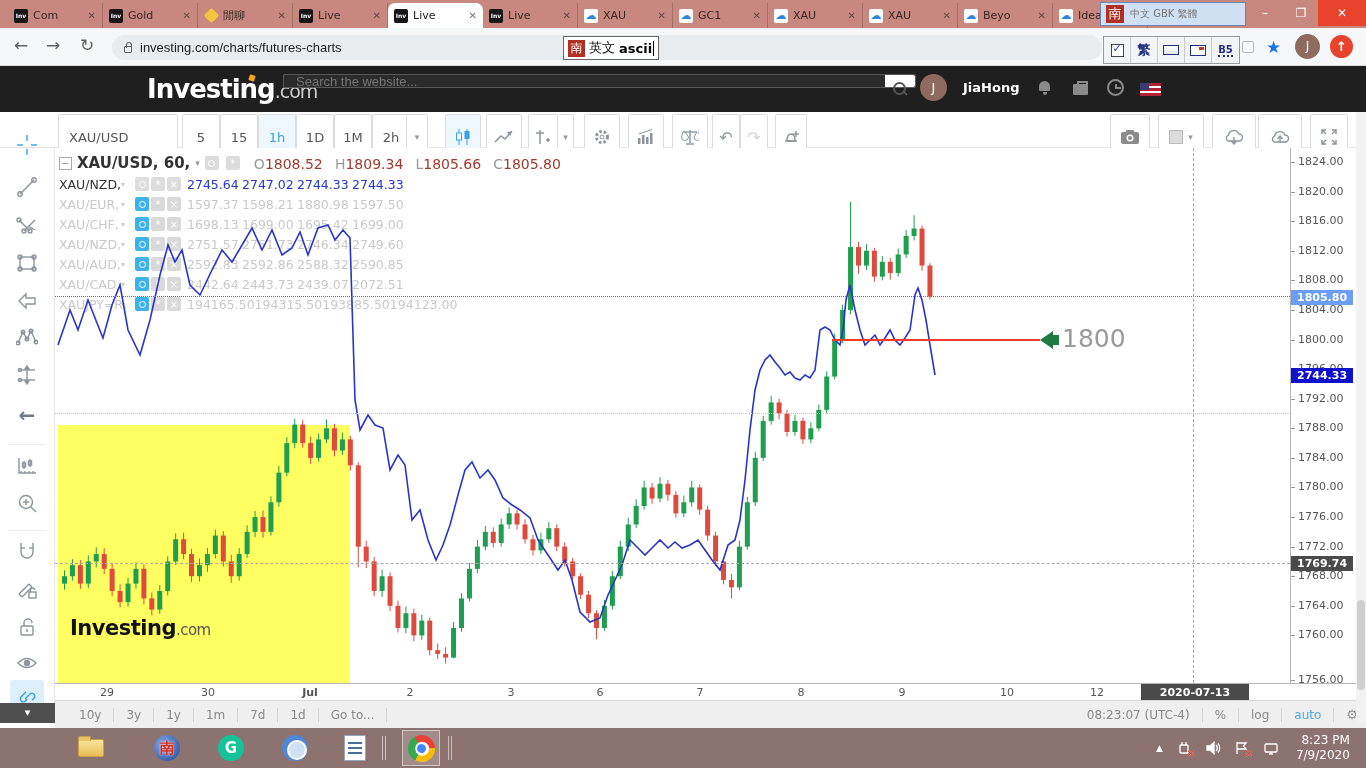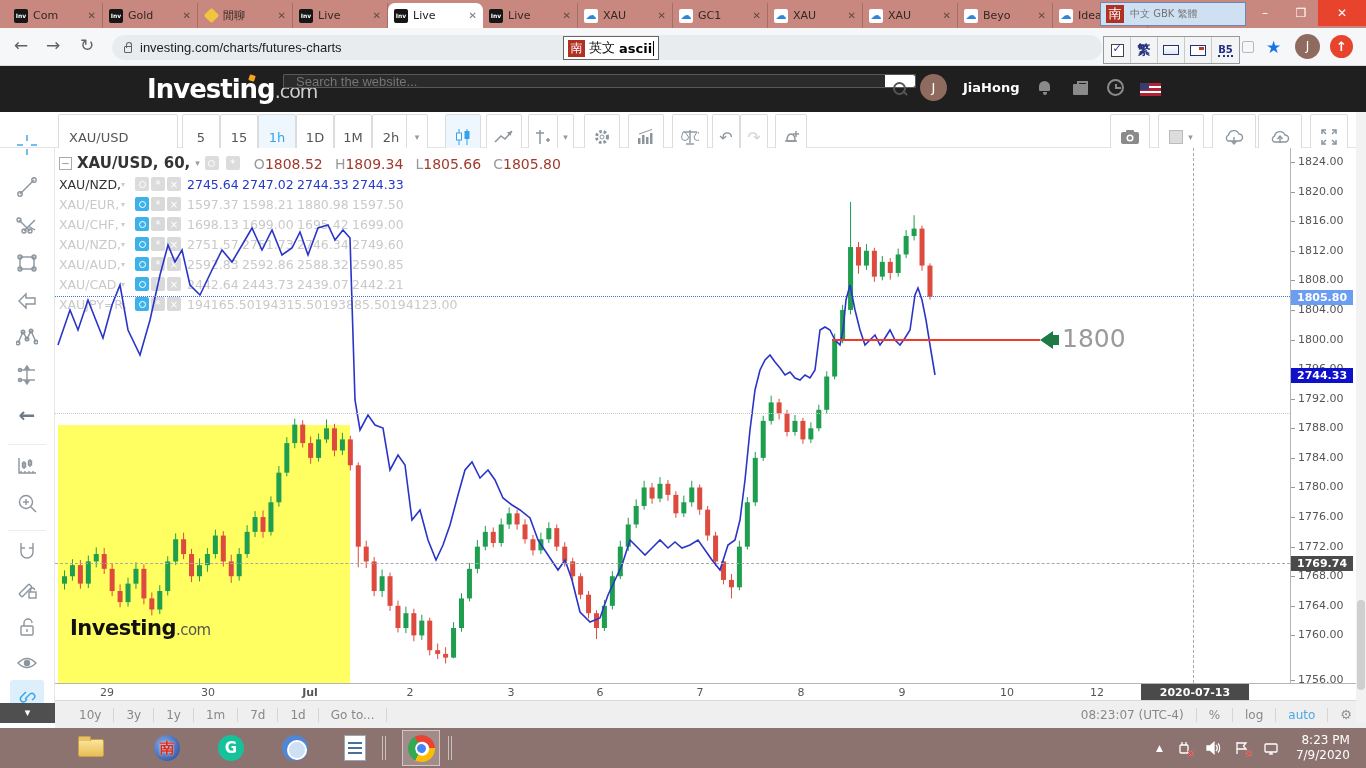--- a/index.html
+++ b/index.html
@@ -132,21 +132,21 @@
 #tag-current{background:#6b9df2}
 #tag-overlay{background:#0f10c9}
 #tag-crossh{background:#4a4a4a}
 
 #taxis{position:absolute;left:55px;top:683px;width:1311px;height:17px;background:#fff;border-top:1px solid #b5b5b5}
 .ttick{position:absolute;top:2px;font-size:11px;color:#555;transform:translateX(-50%)}
 #ttooltip{position:absolute;left:1086px;top:0;width:108px;height:17px;background:#4a4a4a;color:#fff;font-size:11px;font-weight:bold;text-align:center;line-height:17px}
 
 #bbar{position:absolute;left:55px;top:700px;width:1311px;height:28px;background:#efefef;border-top:1px solid #d8d8d8;display:flex;align-items:center;font-size:12px;color:#888}
 .rangebtn{padding:0 12px;border-right:1px solid #d5d5d5;height:14px;line-height:14px;cursor:pointer}
-#bbar-right{margin-left:auto;display:flex;align-items:center;margin-right:14px}
+#bbar-right{margin-left:auto;display:flex;align-items:center;margin-right:8px}
 #bbar-right .item{padding:0 12px;border-right:1px solid #d5d5d5;height:14px;line-height:14px}
 #bbar-right .item:last-child{border-right:none}
 #bbar-right .auto{color:#4aa9e8}
 #bbar-gear{color:#909090;font-size:13px;padding-left:12px}
 
 #scrollbar{position:absolute;left:1356px;top:112px;width:10px;height:611px;background:#f2f2f2}
 #scroll-thumb{position:absolute;left:1px;top:488px;width:8px;height:90px;background:#cfcfcf;border-radius:4px}
 
 
 #taskbar{position:absolute;left:0;top:728px;width:1366px;height:40px;background:#8d7370}
@@ -868,21 +868,21 @@
             <span class="lics">
               <span class="lic eye">
                 <i></i>
               </span>
               <span class="lic">*</span>
               <span class="lic">×</span>
             </span>
             <span class="lval">2442.64</span>
             <span class="lval">2443.73</span>
             <span class="lval">2439.07</span>
-            <span class="lval">2442.21</span>
+            <span class="lval">2072.51</span>
           </div>
           <div class="lrow">
             <span class="llab">XAUJPY=R,</span>
             <span class="lcaret">▾</span>
             <span class="lics">
               <span class="lic eye">
                 <i></i>
               </span>
               <span class="lic">*</span>
               <span class="lic">×</span>

